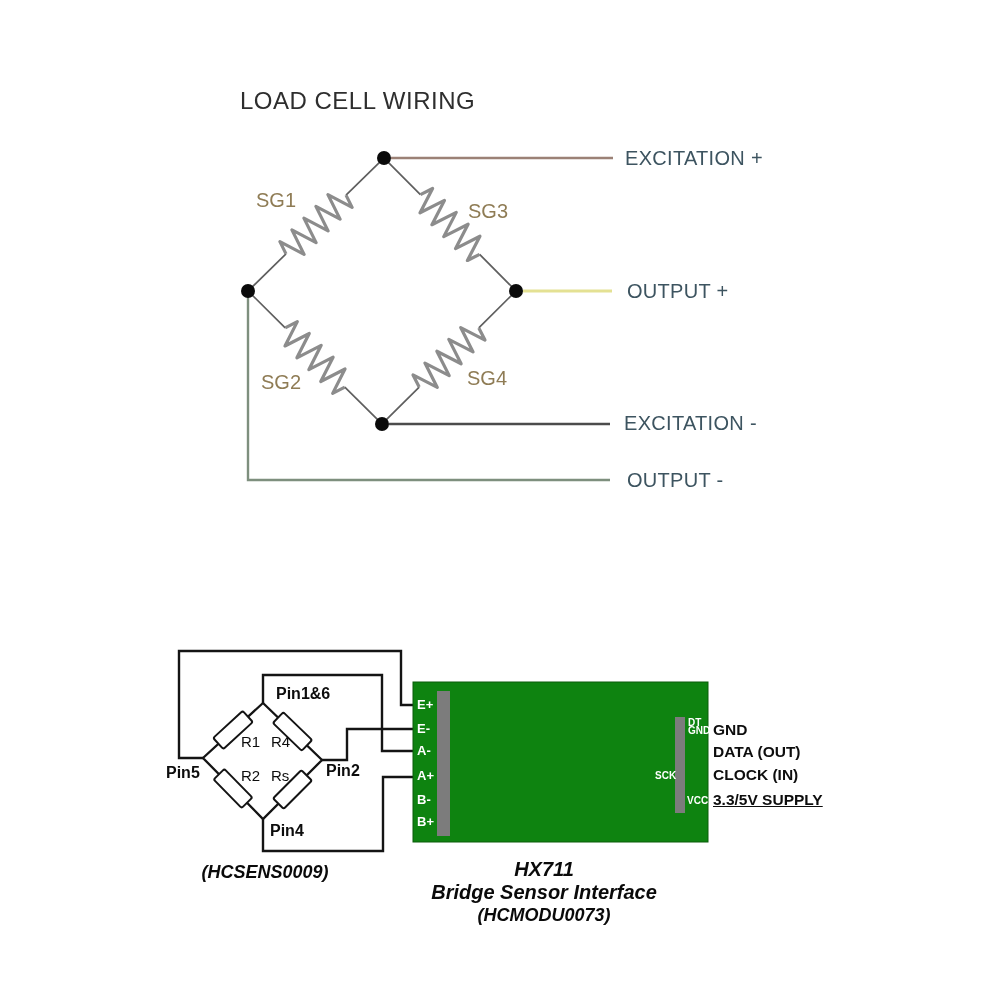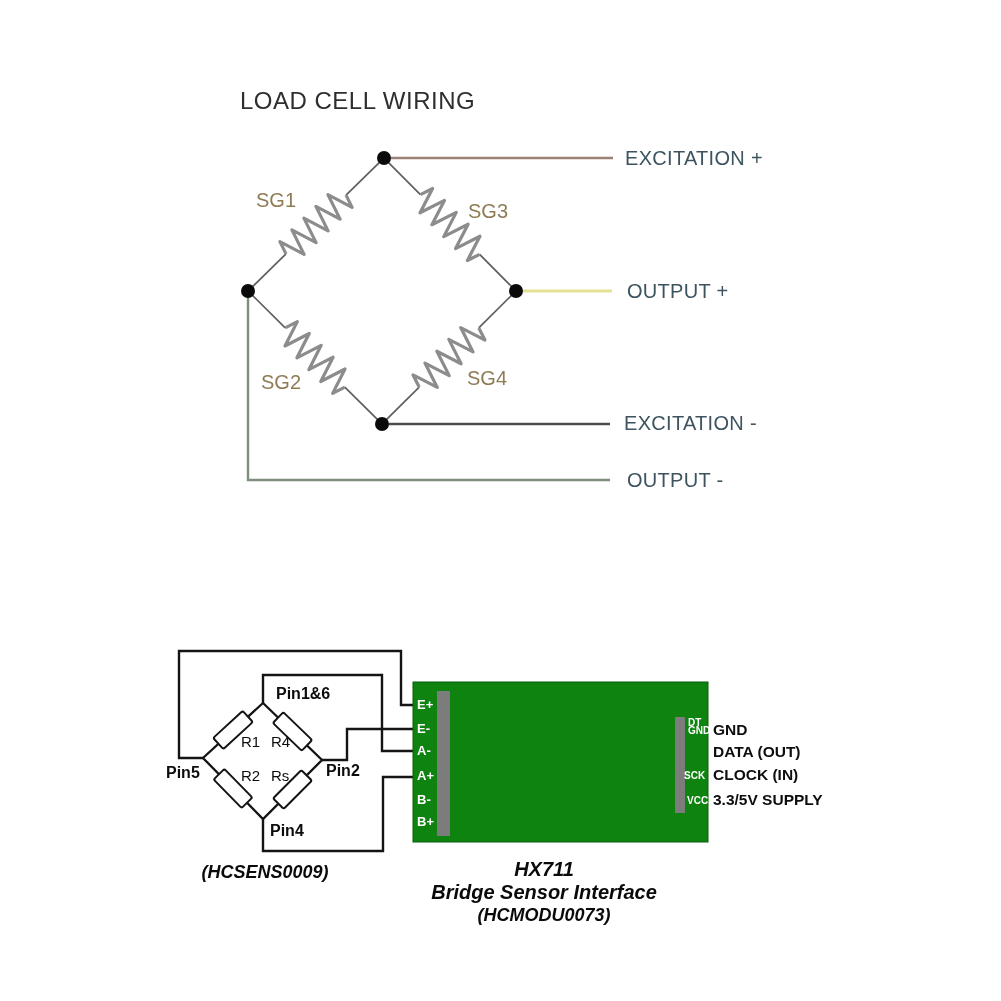--- a/index.html
+++ b/index.html
@@ -119,27 +119,27 @@
   <div>
     <span class="lbl bpin-left" style="left:417px;top:697px;">E+</span>
     <span class="lbl bpin-left" style="left:417px;top:721px;">E-</span>
     <span class="lbl bpin-left" style="left:417px;top:743px;">A-</span>
     <span class="lbl bpin-left" style="left:417px;top:768px;">A+</span>
     <span class="lbl bpin-left" style="left:417px;top:792px;">B-</span>
     <span class="lbl bpin-left" style="left:417px;top:814px;">B+</span>
 
     <span class="lbl bpin-right" style="left:688px;top:725px;">GND</span>
     <span class="lbl bpin-right" style="left:688px;top:717px;">DT</span>
-    <span class="lbl bpin-right" style="left:684px;top:770px;">SCK</span>
+    <span class="lbl bpin-right" style="left:655px;top:770px;">SCK</span>
     <span class="lbl bpin-right" style="left:687px;top:795px;">VCC</span>
 
     <span class="lbl extlbl" style="left:713px;top:721px;">GND</span>
     <span class="lbl extlbl" style="left:713px;top:743px;">DATA (OUT)</span>
     <span class="lbl extlbl" style="left:713px;top:766px;">CLOCK (IN)</span>
-    <span class="lbl extlbl" style="left:713px;top:791px;">3.3/5V SUPPLY</span>
+    <span class="lbl extlbl" style="left:713px;top:791px;text-decoration:underline;">3.3/5V SUPPLY</span>
   </div>
 
   <div class="caption" style="left:170px;top:861px;width:190px;">
     <div class="l3">(HCSENS0009)</div>
   </div>
 
   <div class="caption" style="left:415px;top:858px;width:258px;">
     <div class="l1">HX711</div>
     <div class="l2">Bridge Sensor Interface</div>
     <div class="l3">(HCMODU0073)</div>

